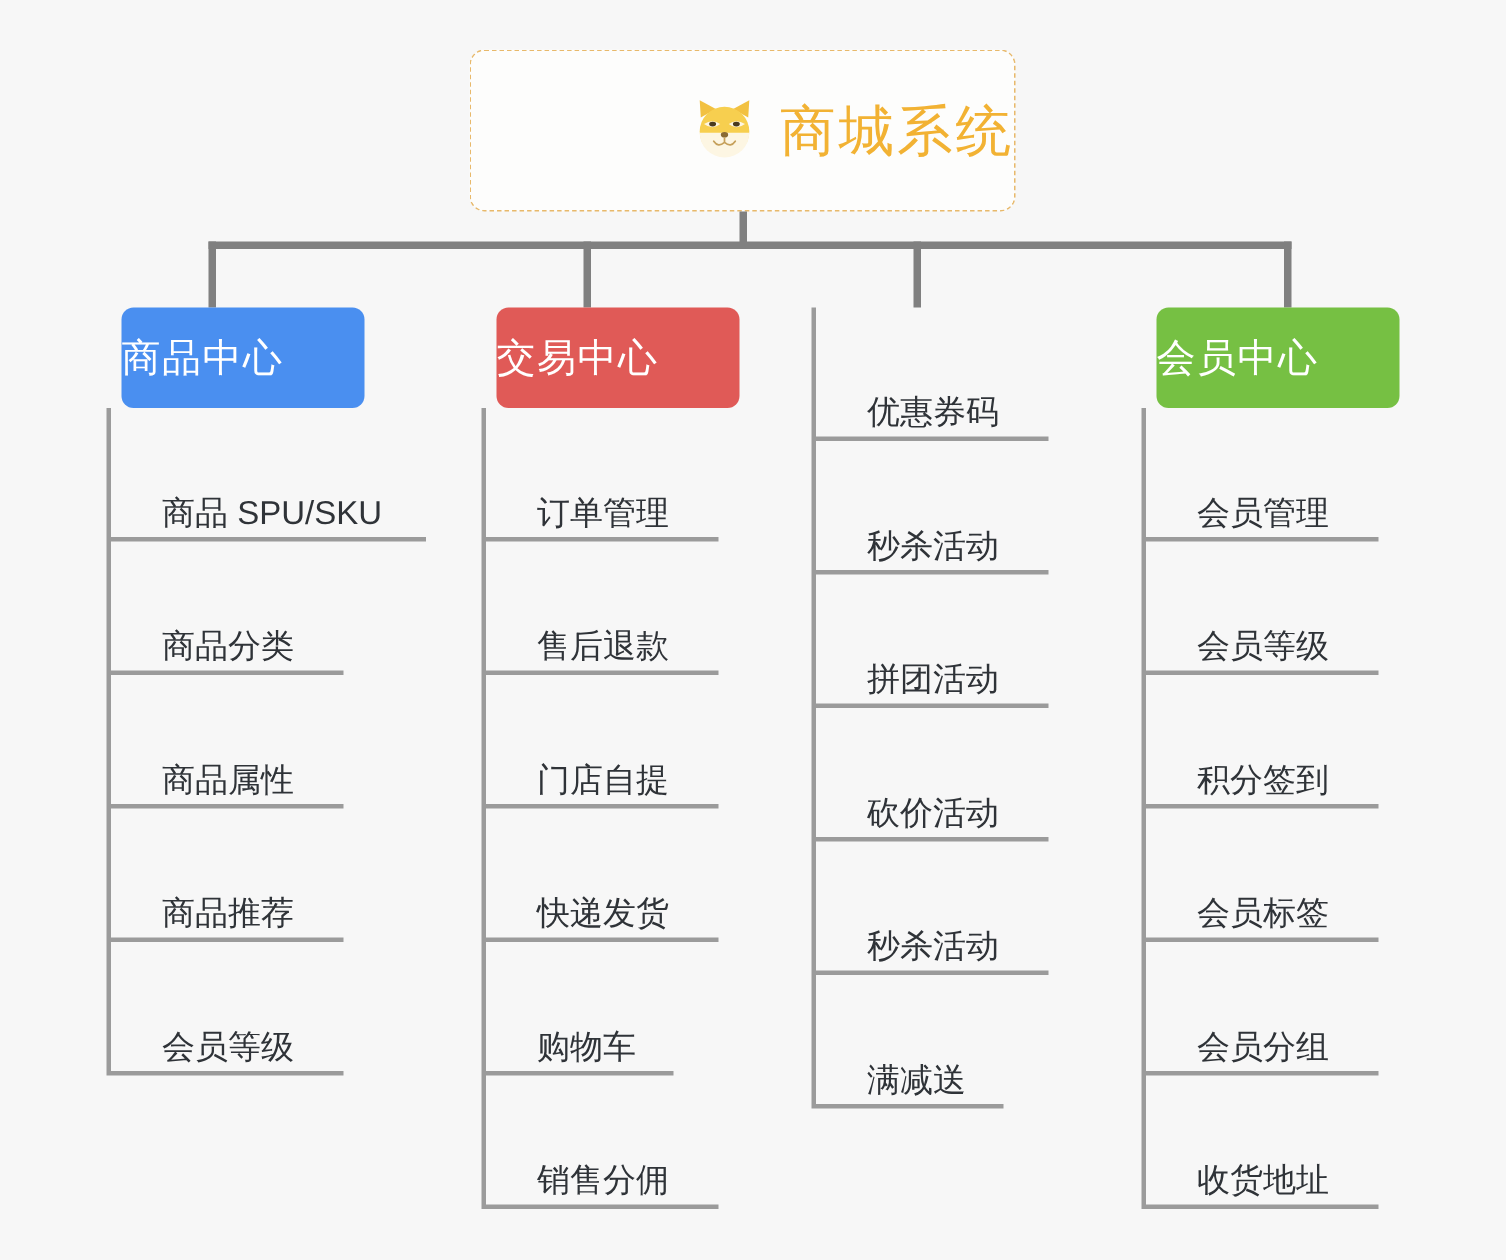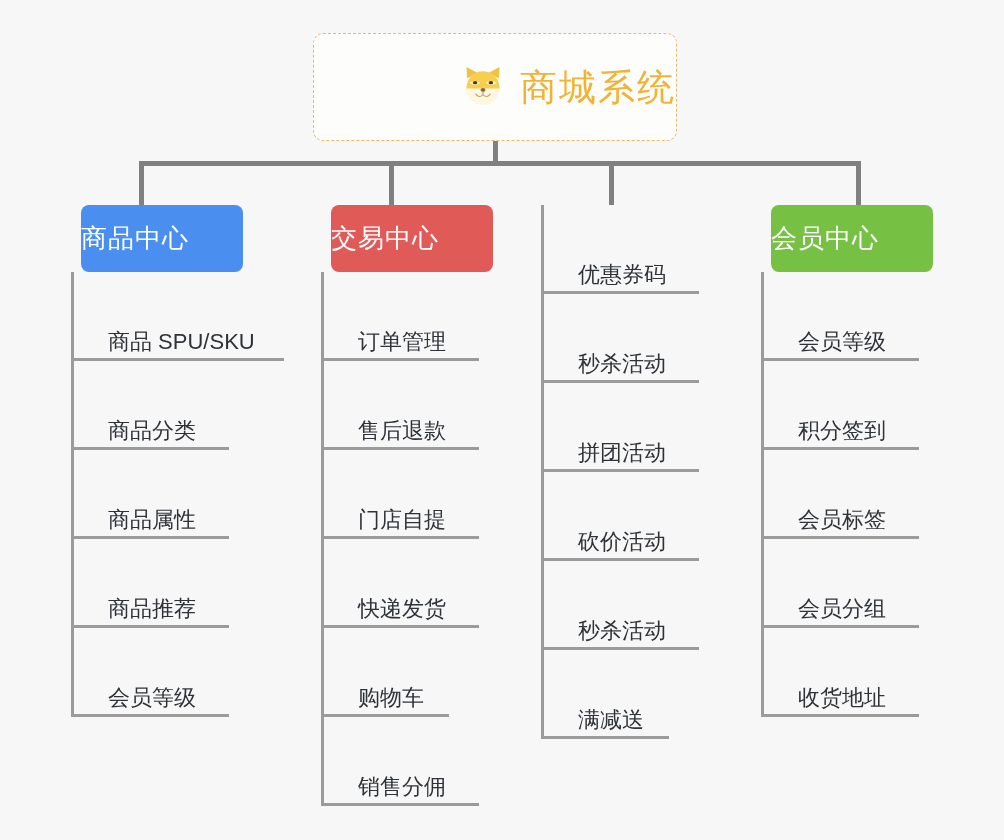--- a/index.html
+++ b/index.html
@@ -258,20 +258,24 @@
       </div>
     </div>
   </div>
 
   <div class="column col-4">
     <div class="col-header" style="background:#76c043">
       <span>会员中心</span>
     </div>
     <div class="col-items">
       <div class="item">
+        <span class="item-label">会员管理</span>
+        <span class="item-rule"></span>
+      </div>
+      <div class="item">
         <span class="item-label">会员等级</span>
         <span class="item-rule"></span>
       </div>
       <div class="item">
         <span class="item-label">积分签到</span>
         <span class="item-rule"></span>
       </div>
       <div class="item">
         <span class="item-label">会员标签</span>
         <span class="item-rule"></span>

